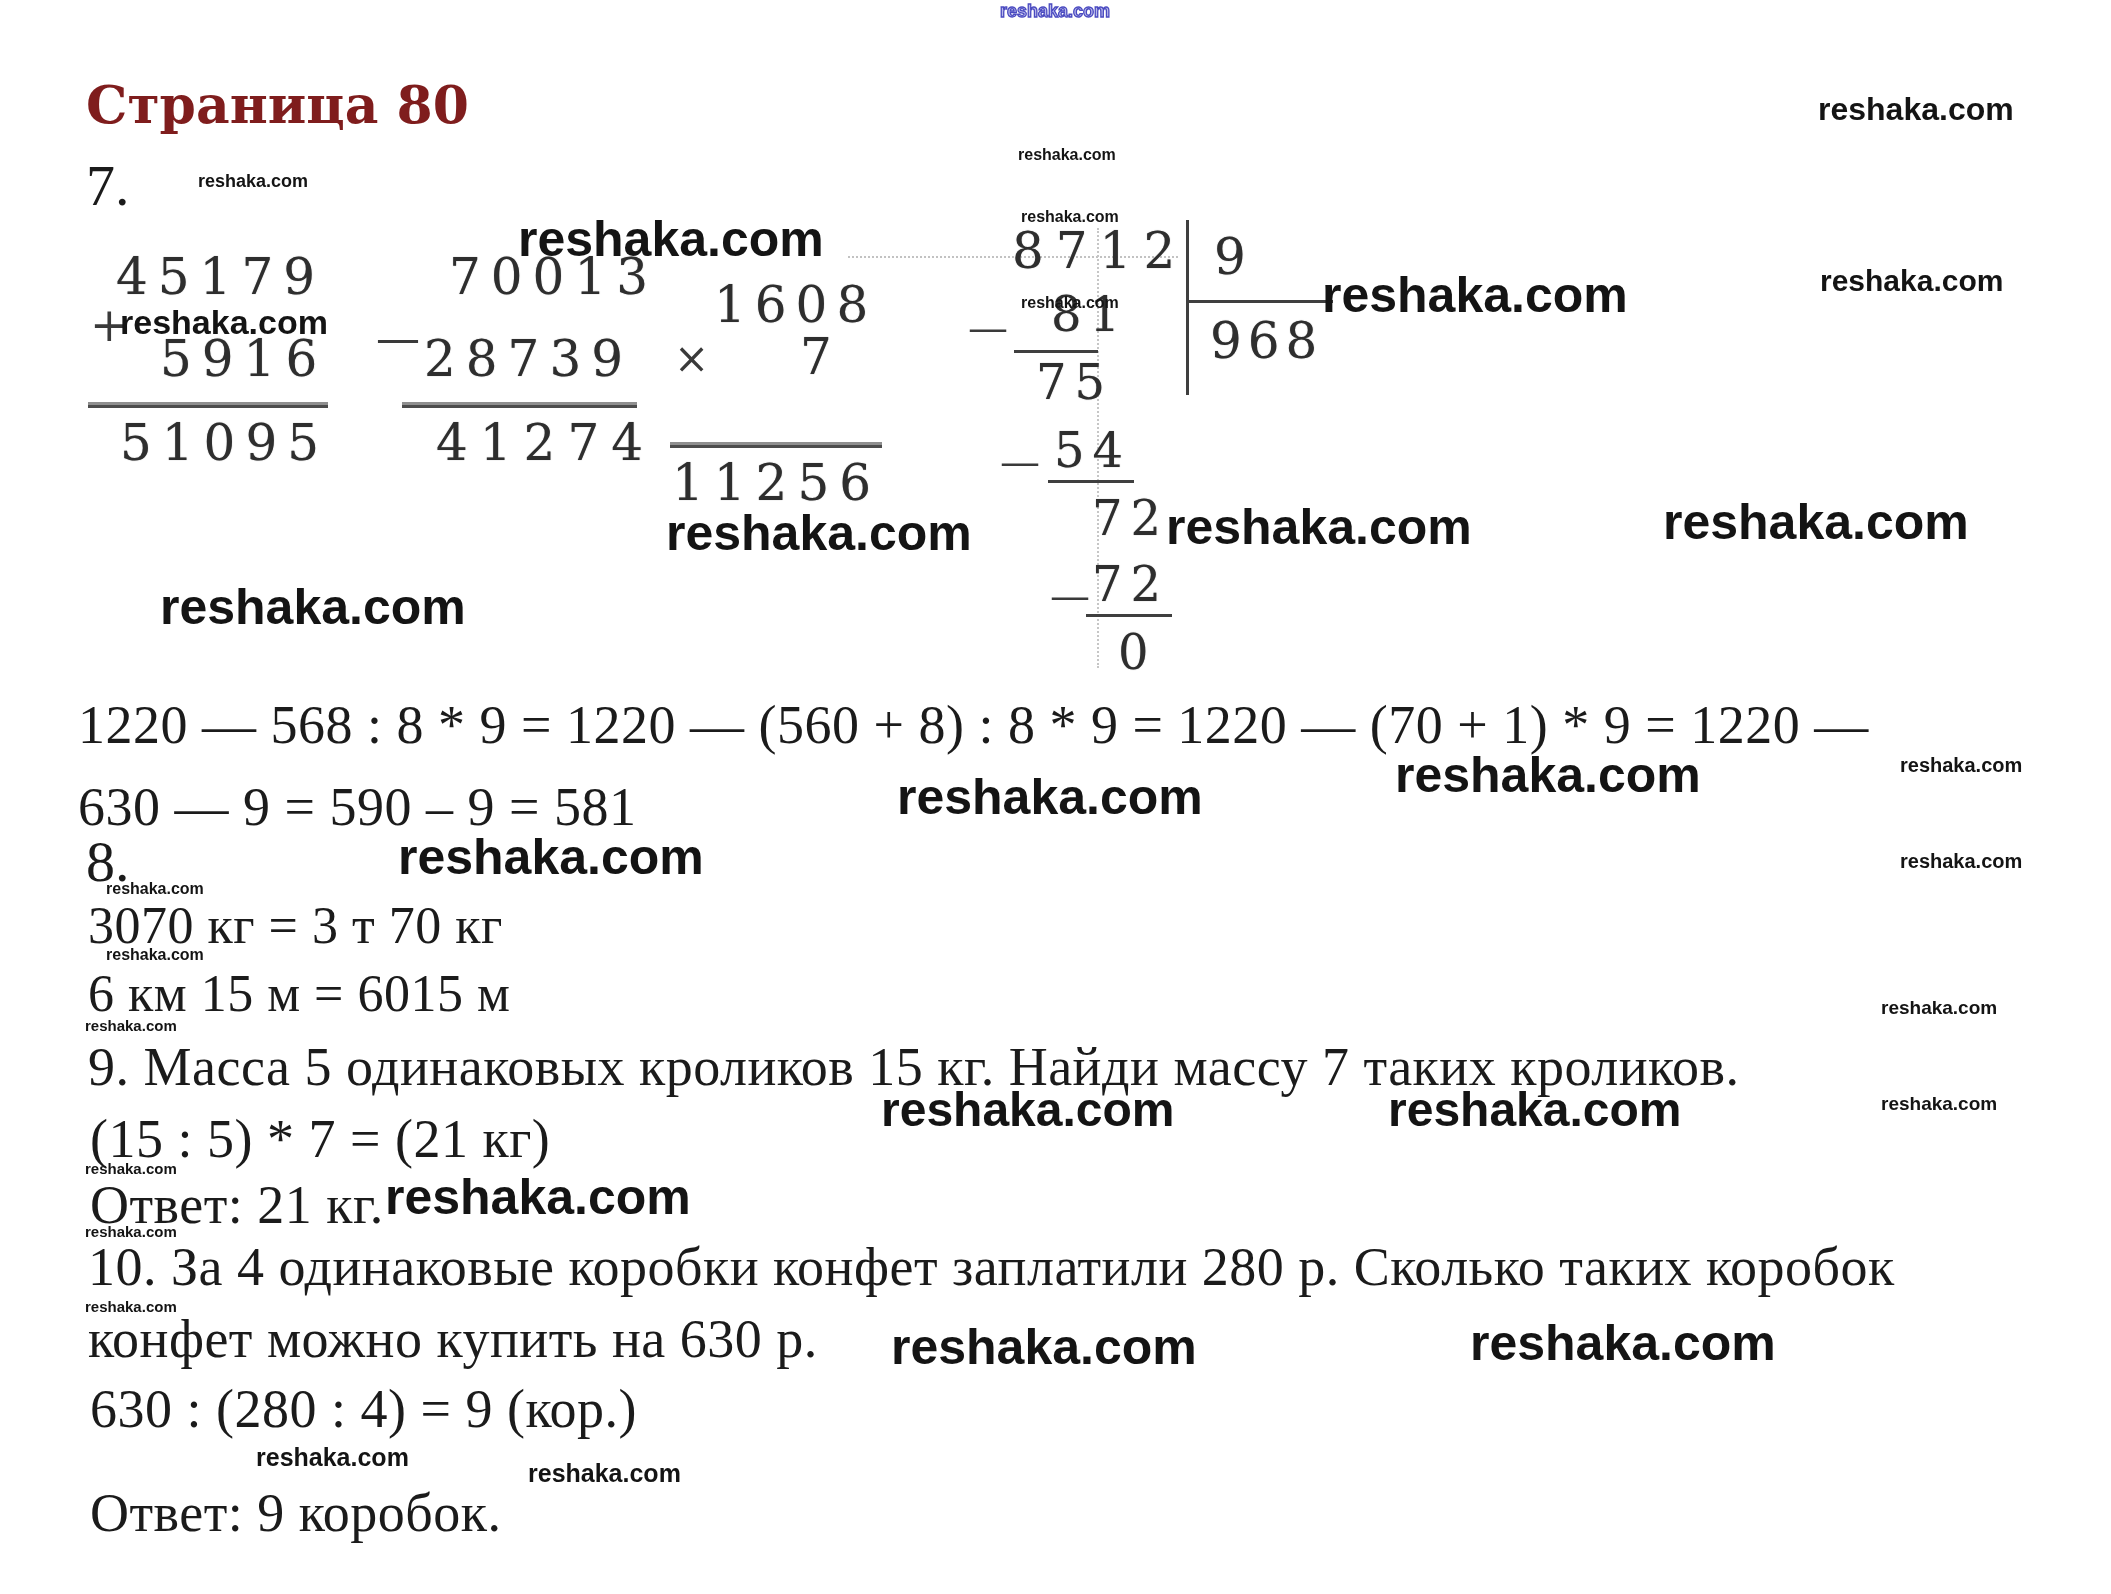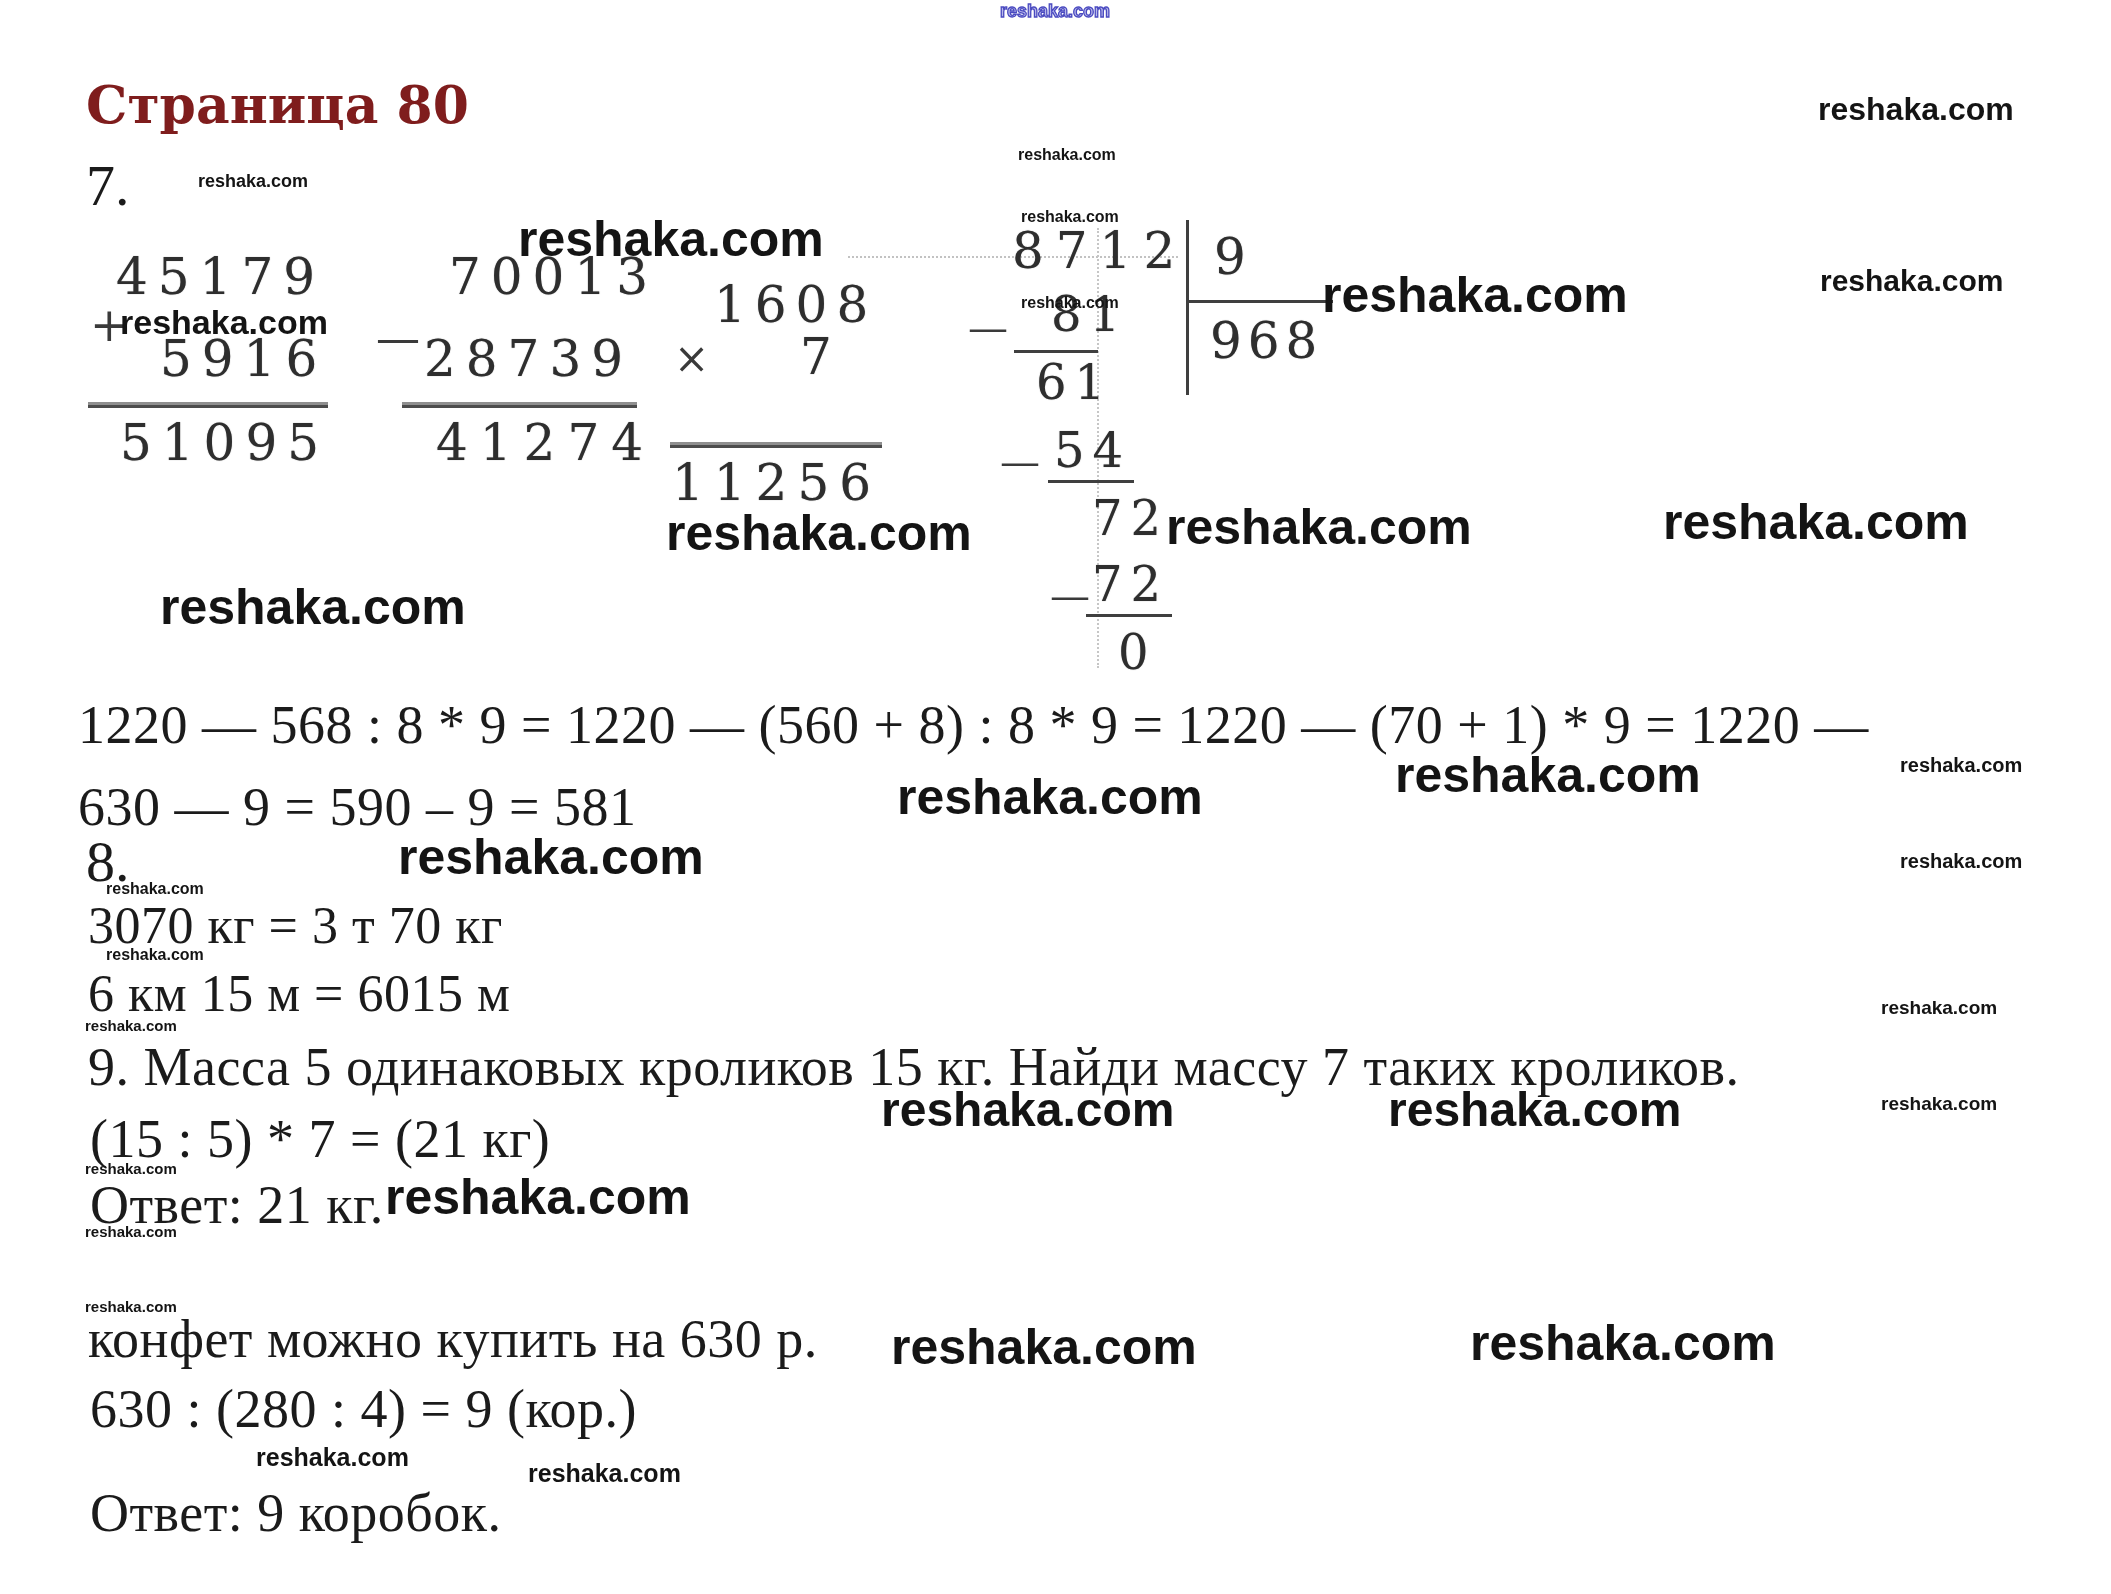--- a/index.html
+++ b/index.html
@@ -52,21 +52,21 @@
   <div class="dotted-v" style="left:1097px;top:228px;height:440px;"></div>
   <div class="num" style="left:1012px;top:222px;letter-spacing:12px;">8712</div>
   <div class="dline" style="left:1186px;top:220px;width:3px;height:175px;"></div>
   <div class="num" style="left:1214px;top:228px;">9</div>
   <div class="dline" style="left:1188px;top:300px;width:145px;height:3px;"></div>
   <div class="num" style="left:1210px;top:312px;letter-spacing:6px;">968</div>
   <div id="division-steps">
       <div class="op" style="left: 968px; top: 304px; font-size: 40px;">—</div>
       <div class="num" style="left: 1051px; top: 286px; letter-spacing: 8px; font-size: 48px;">81</div>
       <div class="dline" style="left: 1014px; top: 350px; width: 84px; height: 3px;"></div>
-      <div class="num" style="left: 1036px; top: 354px; letter-spacing: 8px; font-size: 48px;">61</div>
+      <div class="num" style="left: 1036px; top: 354px; letter-spacing: 8px; font-size: 48px;">75</div>
       <div class="op" style="left: 1000px; top: 438px; font-size: 40px;">—</div>
       <div class="num" style="left: 1054px; top: 422px; letter-spacing: 8px; font-size: 48px; text-align: right;">54</div>
       <div class="dline" style="left: 1048px; top: 480px; width: 86px; height: 3px;"></div>
       <div class="num" style="left: 1092px; top: 490px; letter-spacing: 8px; font-size: 48px;">72</div>
       <div class="op" style="left: 1050px; top: 572px; font-size: 40px;">—</div>
       <div class="num" style="left: 1092px; top: 556px; letter-spacing: 8px; font-size: 48px;">72</div>
       <div class="dline" style="left: 1086px; top: 614px; width: 86px; height: 3px;"></div>
       <div class="num" style="left: 1118px; top: 624px; letter-spacing: 0px; font-size: 48px;">0</div>
     </div>
 
@@ -74,20 +74,21 @@
   <div class="txt" style="left:78px;top:776px;">630 — 9 = 590 – 9 = 581</div>
 
   <div class="plabel" style="left:86px;top:828px;">8.</div>
   <div class="txt" style="left:88px;top:896px;font-size:52px;">3070 кг = 3 т 70 кг</div>
   <div class="txt" style="left:88px;top:964px;font-size:52px;">6 км 15 м = 6015 м</div>
 
   <div class="txt" style="left:88px;top:1036px;">9. Масса 5 одинаковых кроликов 15 кг. Найди массу 7 таких кроликов.</div>
   <div class="txt" style="left:90px;top:1108px;">(15 : 5) * 7 = (21 кг)</div>
   <div class="txt" style="left:90px;top:1174px;">Ответ: 21 кг.</div>
 
+  <div class="txt" style="left:88px;top:1236px;">10. За 4 одинаковые коробки конфет заплатили 280 р. Сколько таких коробок</div>
   <div class="txt" style="left:88px;top:1308px;">конфет можно купить на 630 р.</div>
   <div class="txt" style="left:90px;top:1378px;">630 : (280 : 4) = 9 (кор.)</div>
   <div class="txt" style="left:90px;top:1482px;">Ответ: 9 коробок.</div>
 
   <div id="watermarks">
       <div class="wm outline" style="left: 1000px; top: 2px; font-size: 18px;">reshaka.com</div>
       <div class="wm" style="left: 1818px; top: 92px; font-size: 32px;">reshaka.com</div>
       <div class="wm" style="left: 198px; top: 172px; font-size: 18px;">reshaka.com</div>
       <div class="wm" style="left: 1018px; top: 146px; font-size: 16px;">reshaka.com</div>
       <div class="wm" style="left: 518px; top: 212px; font-size: 50px;">reshaka.com</div>

